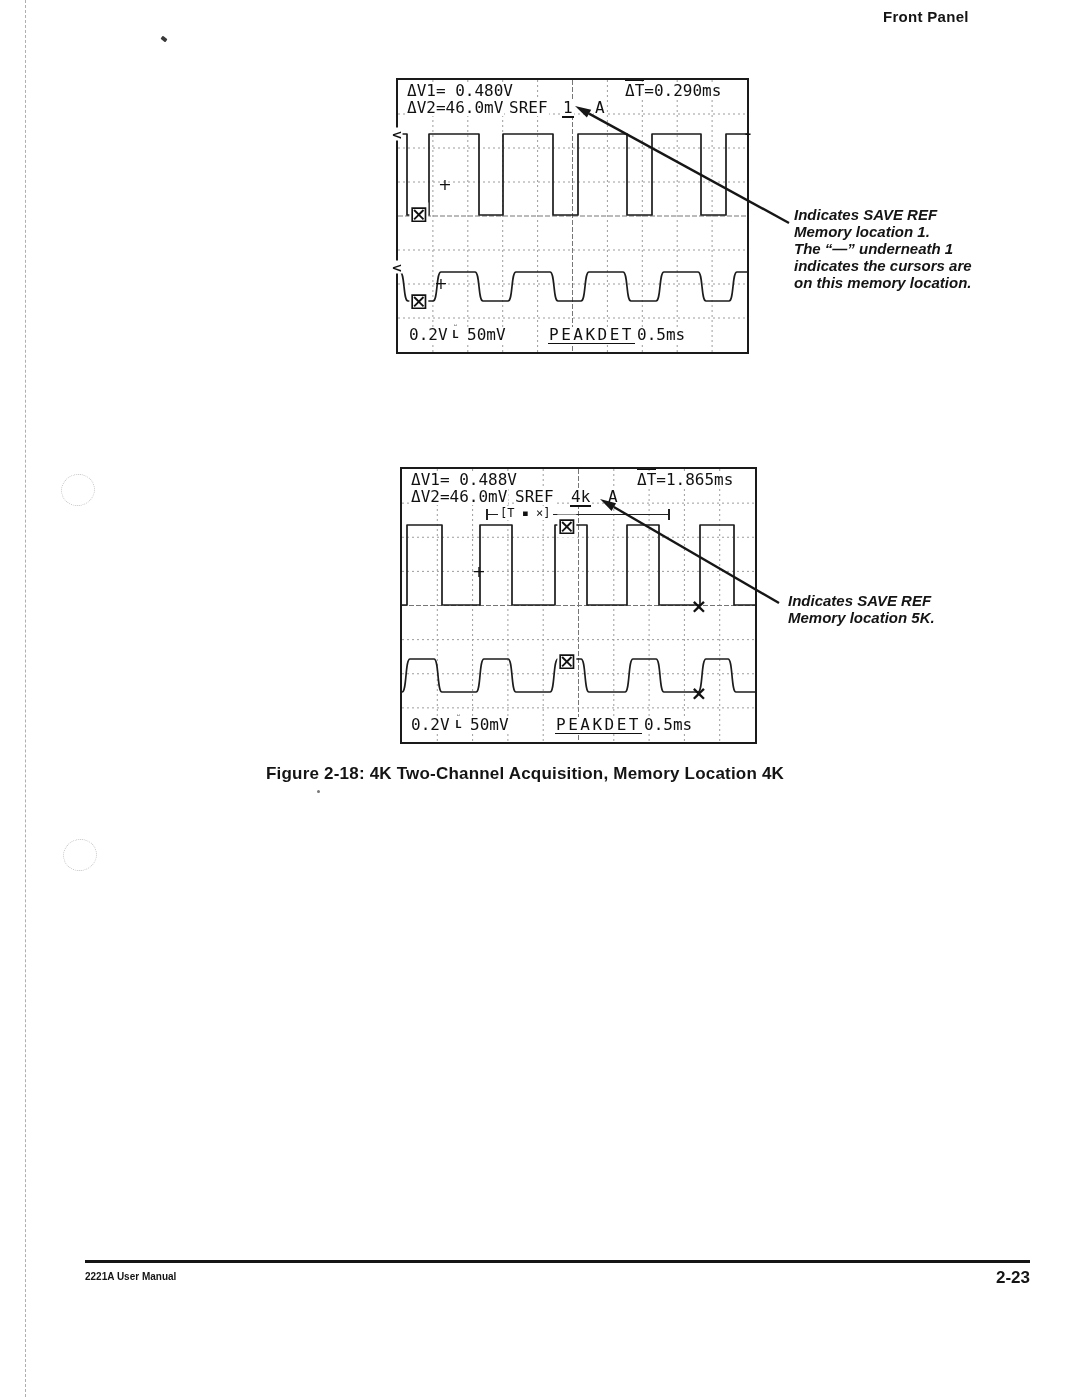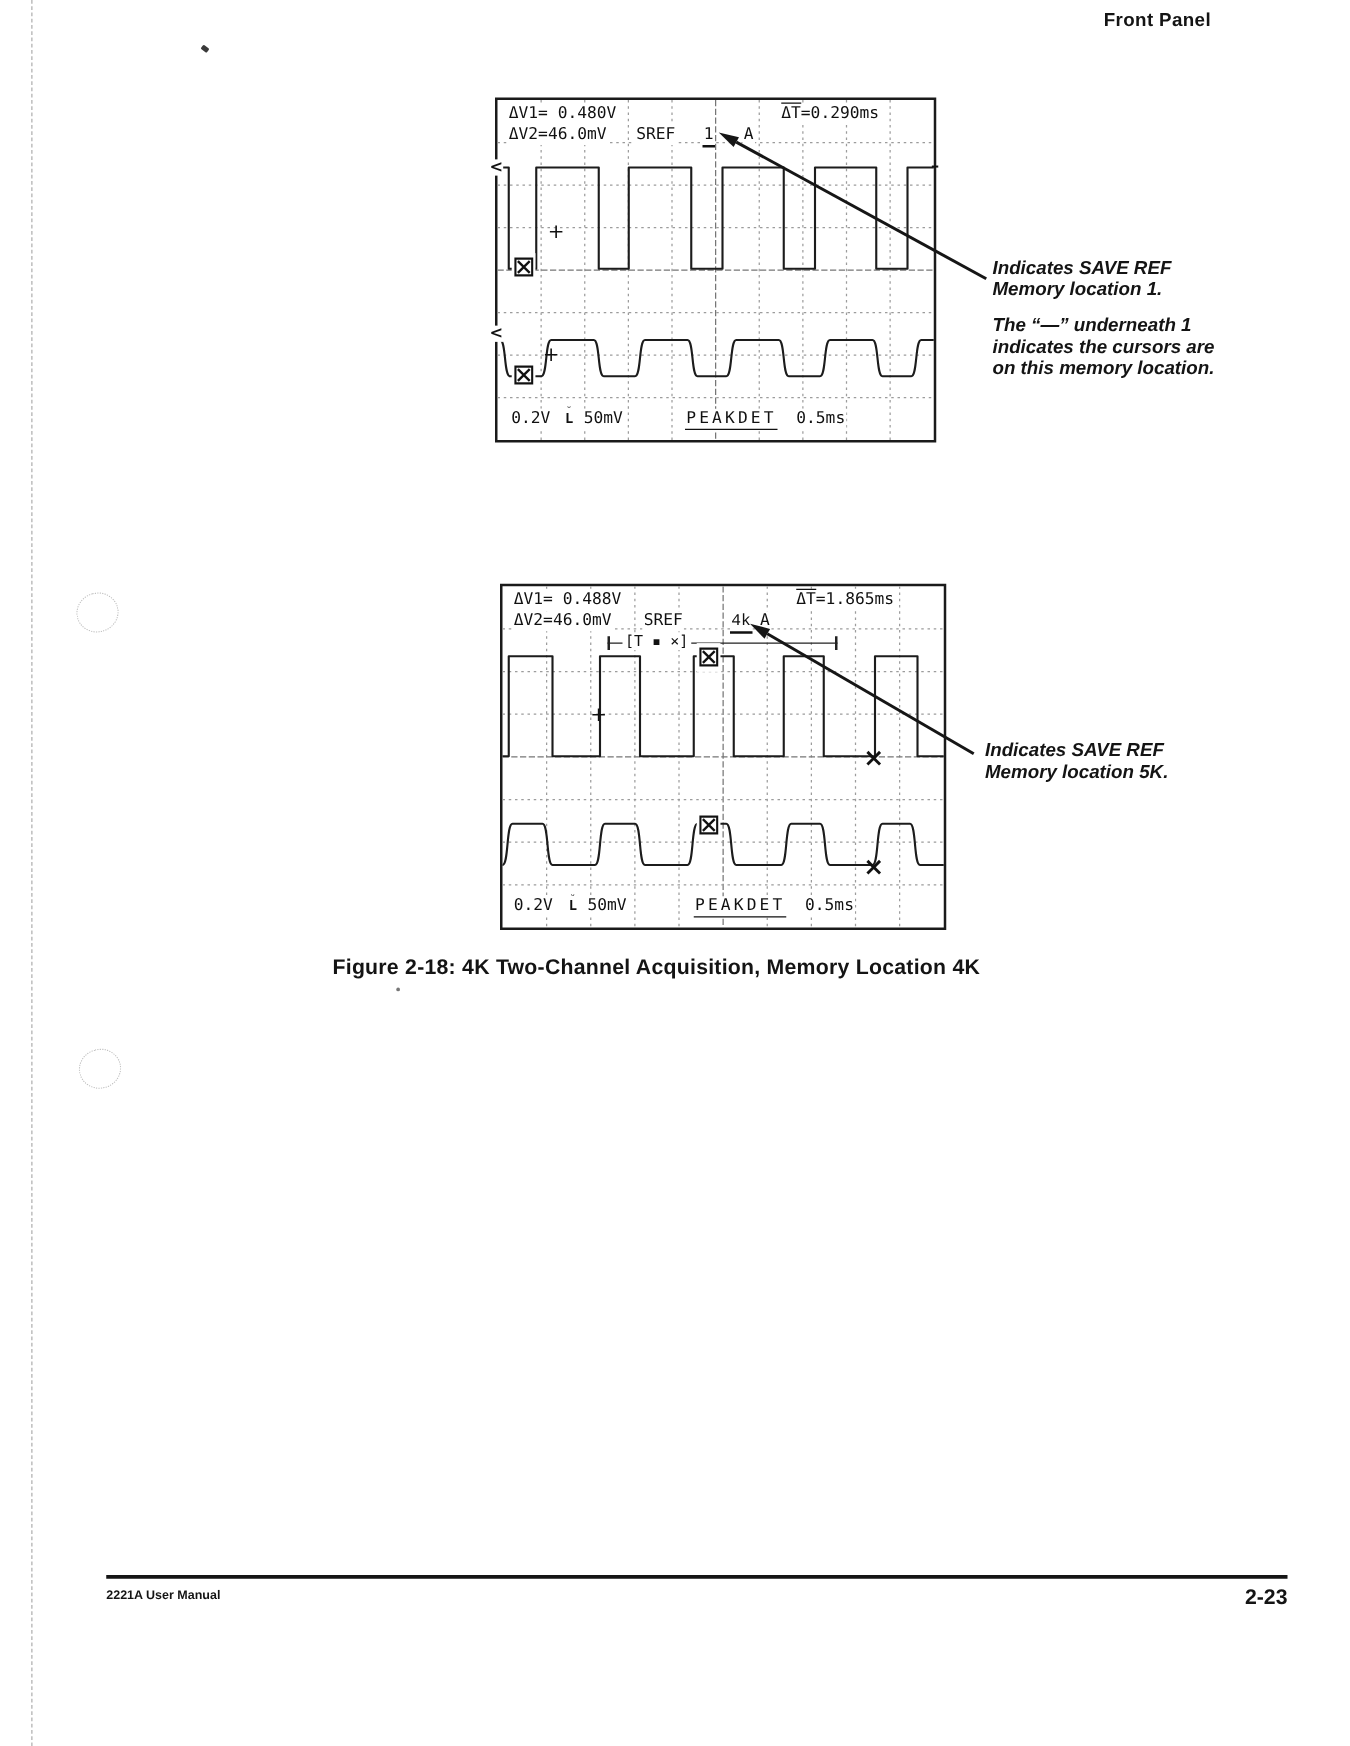--- a/index.html
+++ b/index.html
@@ -14,21 +14,21 @@
   .speck1{position:absolute;left:161px;top:37px;width:6px;height:4px;background:#3a3a3a;transform:rotate(38deg);border-radius:1px;}
   .speck2{position:absolute;left:317px;top:790px;width:3px;height:3px;background:#777;border-radius:50%;}
   .ghost-circle{position:absolute;width:32px;height:30px;border:1px dotted #c2c2c2;border-radius:50%;transform:rotate(-15deg);}
   .gc1{left:61px;top:474px;} .gc2{left:63px;top:839px;}
 
   
   .scope{position:absolute;background:#fff;border:2.5px solid #1a1a1a;}
   .scope1{left:396px;top:78px;width:349px;height:272px;}
   .scope2{left:400px;top:467px;width:353px;height:273px;}
   .scope svg.graticule{position:absolute;left:0;top:0;}
-  .ro{position:absolute;font-family:"DejaVu Sans Mono",monospace;font-size:13px;line-height:16px;
+  .ro{position:absolute;font-family:"DejaVu Sans Mono",monospace;font-size:16px;line-height:16px;
       color:#111;background:#fff;white-space:pre;padding:0 1px;}
   .ro-underline{border-bottom:2px solid #111;padding-bottom:0;}
   .ro-mode{letter-spacing:2.5px;border-bottom:1.5px solid #111;}
   .dt-overline{border-top:1.5px solid #111;}
   .glyph{position:absolute;display:inline-flex;flex-direction:column;align-items:center;
          font-family:"DejaVu Sans Mono",monospace;color:#111;background:#fff;}
   .glyph .gt{font-size:8px;line-height:6px;} .glyph .gb{font-size:11px;line-height:10px;font-weight:bold;}
   .mk{position:absolute;transform:translate(-50%,-50%);color:#111;font-family:"DejaVu Sans",sans-serif;line-height:1;z-index:3;}
   .mk-boxx{font-size:23px;background:#fff;}
   .mk-plus{font-size:16px;}
@@ -41,21 +41,21 @@
   .wbar .wtick-l,.wbar .wtick-r{position:absolute;top:1px;width:2px;height:11px;background:#222;}
   .wbar .wtick-l{left:0;} .wbar .wtick-r{right:0;}
   .wbar .wglyphs{position:absolute;left:12px;top:-2px;font-family:"DejaVu Sans Mono",monospace;
                  font-size:12px;background:#fff;padding:0 2px;color:#111;}
 
   
   .caption{position:absolute;font-size:17px;font-weight:bold;letter-spacing:.2px;}
   .cap1{left:272px;top:374px;} .cap2{left:266px;top:764px;}
   .ann{position:absolute;font-size:15px;font-weight:bold;font-style:italic;line-height:17px;width:215px;}
   .ann1{left:794px;top:206px;} .ann2{left:788px;top:592px;}
-  .ann .p2{margin-top:12px;}
+  .ann .p2{}
   #arrow-layer{position:absolute;left:0;top:0;pointer-events:none;z-index:4;}
 </style>
 </head>
 <body>
 
 <div class="page">
 
   <div class="edge-line"></div>
   <div class="speck1"></div>
   <div class="speck2"></div>
@@ -135,21 +135,21 @@
         <line x1="0" y1="170.625" x2="353" y2="170.625" stroke="#9c9c9c" stroke-width="1" stroke-dasharray="2 3"></line>
         <line x1="0" y1="204.75" x2="353" y2="204.75" stroke="#9c9c9c" stroke-width="1" stroke-dasharray="2 3"></line>
         <line x1="0" y1="238.875" x2="353" y2="238.875" stroke="#9c9c9c" stroke-width="1" stroke-dasharray="2 3"></line>
         <path d="M0,136 L5,136 L5,56 L40,56 L40,136 L78,136 L78,56 L110,56 L110,136 L153,136 L153,56 L185,56 L185,136 L225,136 L225,56 L257,56 L257,136 L298,136 L298,56 L332,56 L332,136 L353,136" fill="none" stroke="#1c1c1c" stroke-width="1.7" stroke-linejoin="round" stroke-linecap="round"></path>
         <path d="M0,223 L0,223 C5,223 3,190 8,190 L32,190 C37,190 35,223 40,223 L74,223 C79,223 77,190 82,190 L106,190 C111,190 109,223 114,223 L148,223 C153,223 151,190 156,190 L179,190 C184,190 182,223 187,223 L223,223 C228,223 226,190 231,190 L254,190 C259,190 257,223 262,223 L296,223 C301,223 299,190 304,190 L326,190 C331,190 329,223 334,223 L353,223" fill="none" stroke="#1c1c1c" stroke-width="1.7" stroke-linejoin="round" stroke-linecap="round"></path>
       </svg>
     <span class="ro" style="left:8px;top:3px;">ΔV1= 0.488V</span>
     <span class="ro" style="left:234px;top:3px;"><span class="dt-overline">ΔT</span><span>=1.865ms</span></span>
     <span class="ro" style="left:8px;top:20px;">ΔV2=46.0mV</span>
     <span class="ro" style="left:112px;top:20px;">SREF</span>
-    <span class="ro ro-underline" style="left:182px;top:20px;font-family:Liberation Mono, monospace;">4k</span>
+    <span class="ro ro-underline" style="left:168px;top:20px;">4k</span>
     <span class="ro" style="left:205px;top:20px;">A</span>
     <div class="wbar">
       <div class="wline"></div>
       <div class="wtick-l"></div>
       <div class="wtick-r"></div>
       <span class="wglyphs">[T ▪ ×]</span>
     </div>
     <span class="ro" style="left:8px;top:248px;">0.2V</span>
     <span class="glyph" style="left:53px;top:245px;">
         <span class="gt">ᵕ</span>

